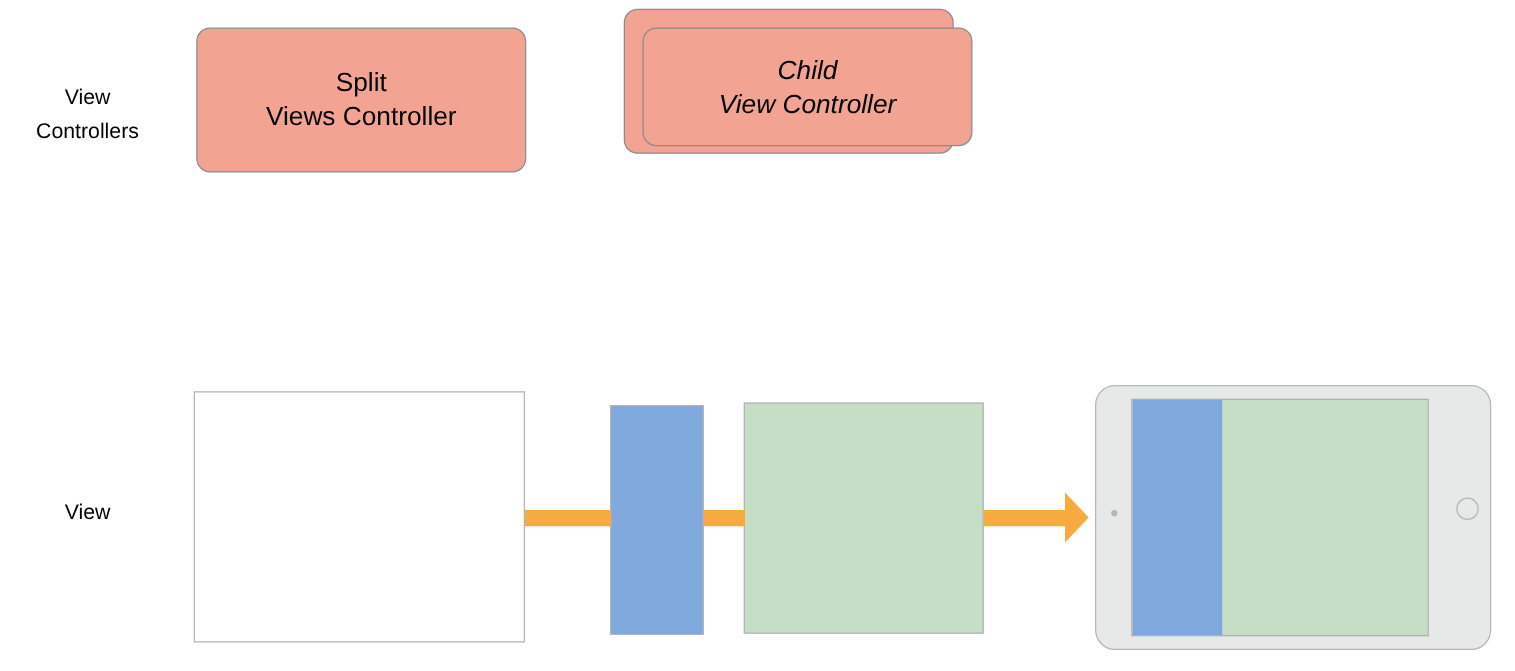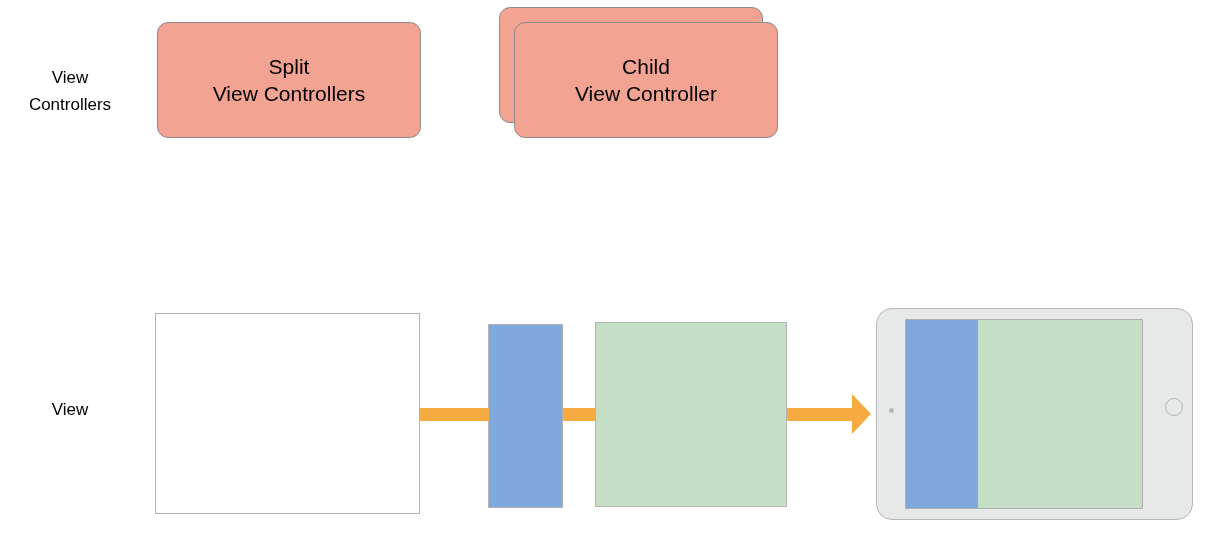--- a/index.html
+++ b/index.html
@@ -82,21 +82,22 @@
     box-sizing: border-box;
     background: #F2A391;
     border: 1.5px solid #8C8C8C;
     border-radius: 11px;
   }
   #card-child-front {
     position: absolute;
     left: 15px;
     top: 15px;
     width: 264px;
-    height: 116px;
+    height: 95px;
+    font-style: italic;
   }
 
   
   .view-rect {
     position: absolute;
     box-sizing: border-box;
     border: 1.5px solid #B3B3B3;
   }
   #rect-window {
     left: 155px;
@@ -200,21 +201,21 @@
 <body>
 
 <div id="stage">
 
   <div class="row-label" id="label-view-controllers">View
 Controllers</div>
 
   <div class="row-label" id="label-views">View</div>
 
   <div class="vc-card" id="card-split">Split
-View Controllers</div>
+Views Controller</div>
 
   <div class="stack-wrap">
     <div id="card-child-back"></div>
     <div class="vc-card" id="card-child-front">Child
 View Controller</div>
   </div>
 
   <div class="view-rect" id="rect-window"></div>
 
   <div class="view-rect" id="rect-primary"></div>

